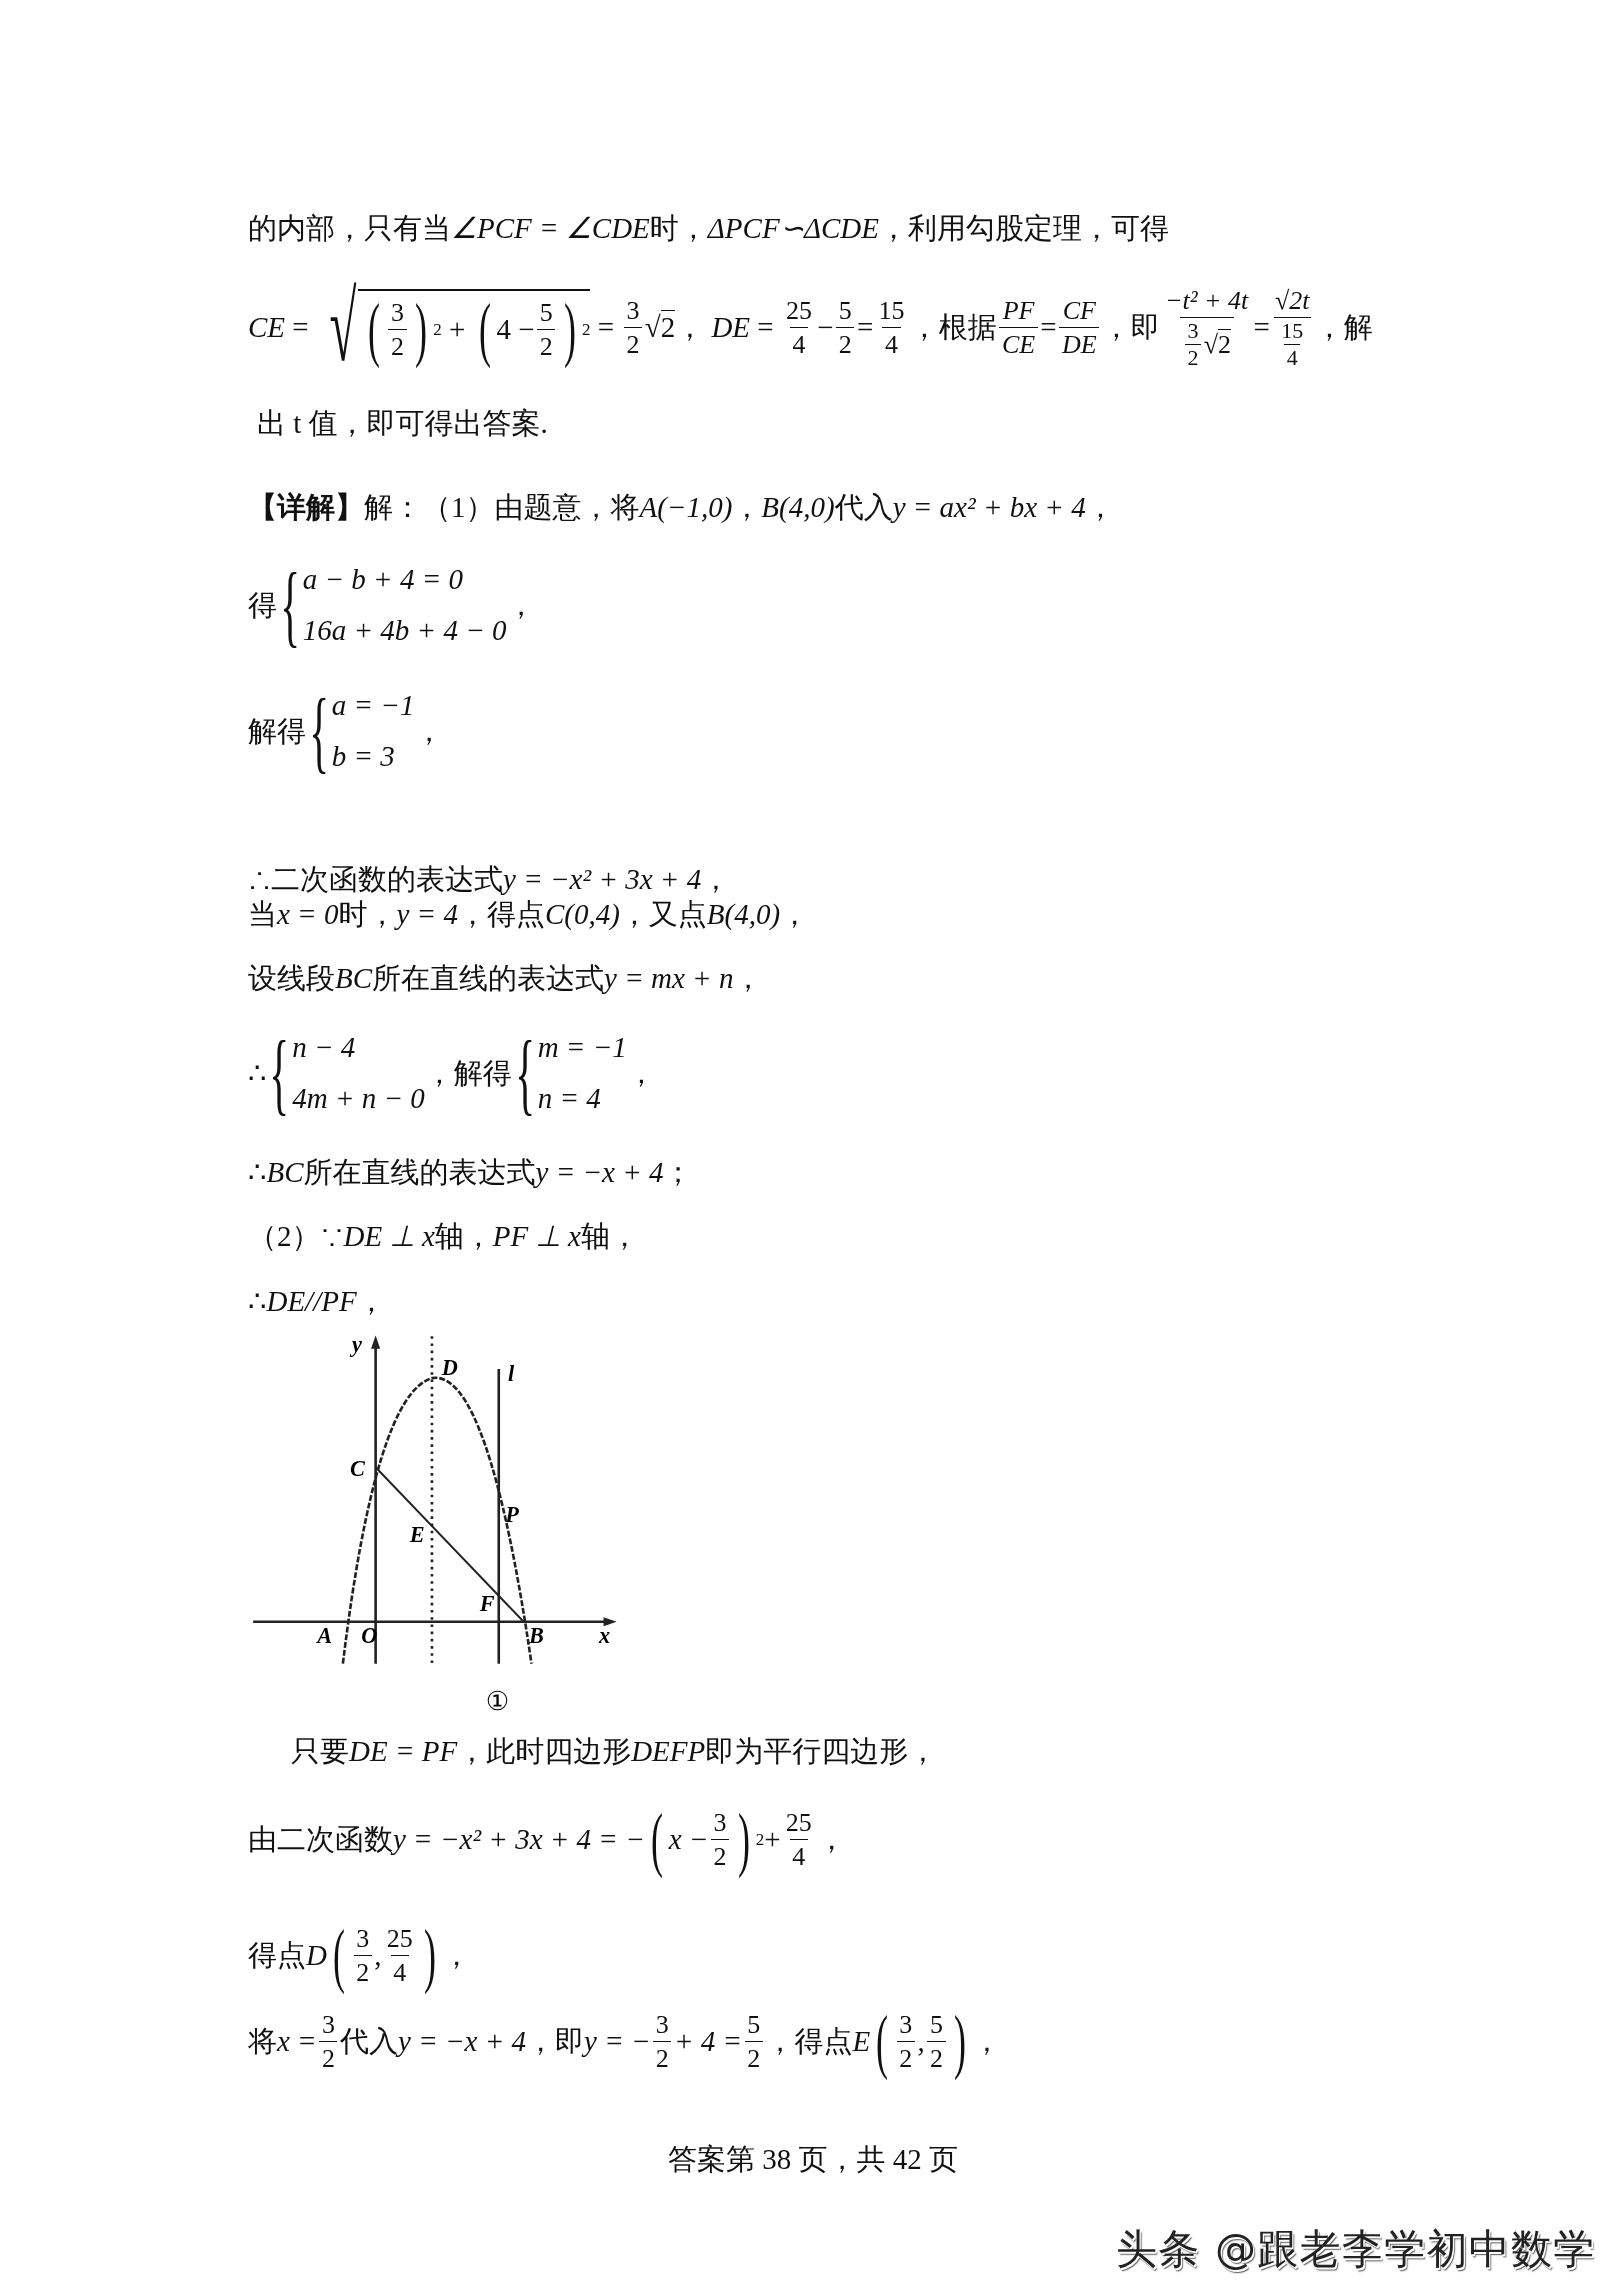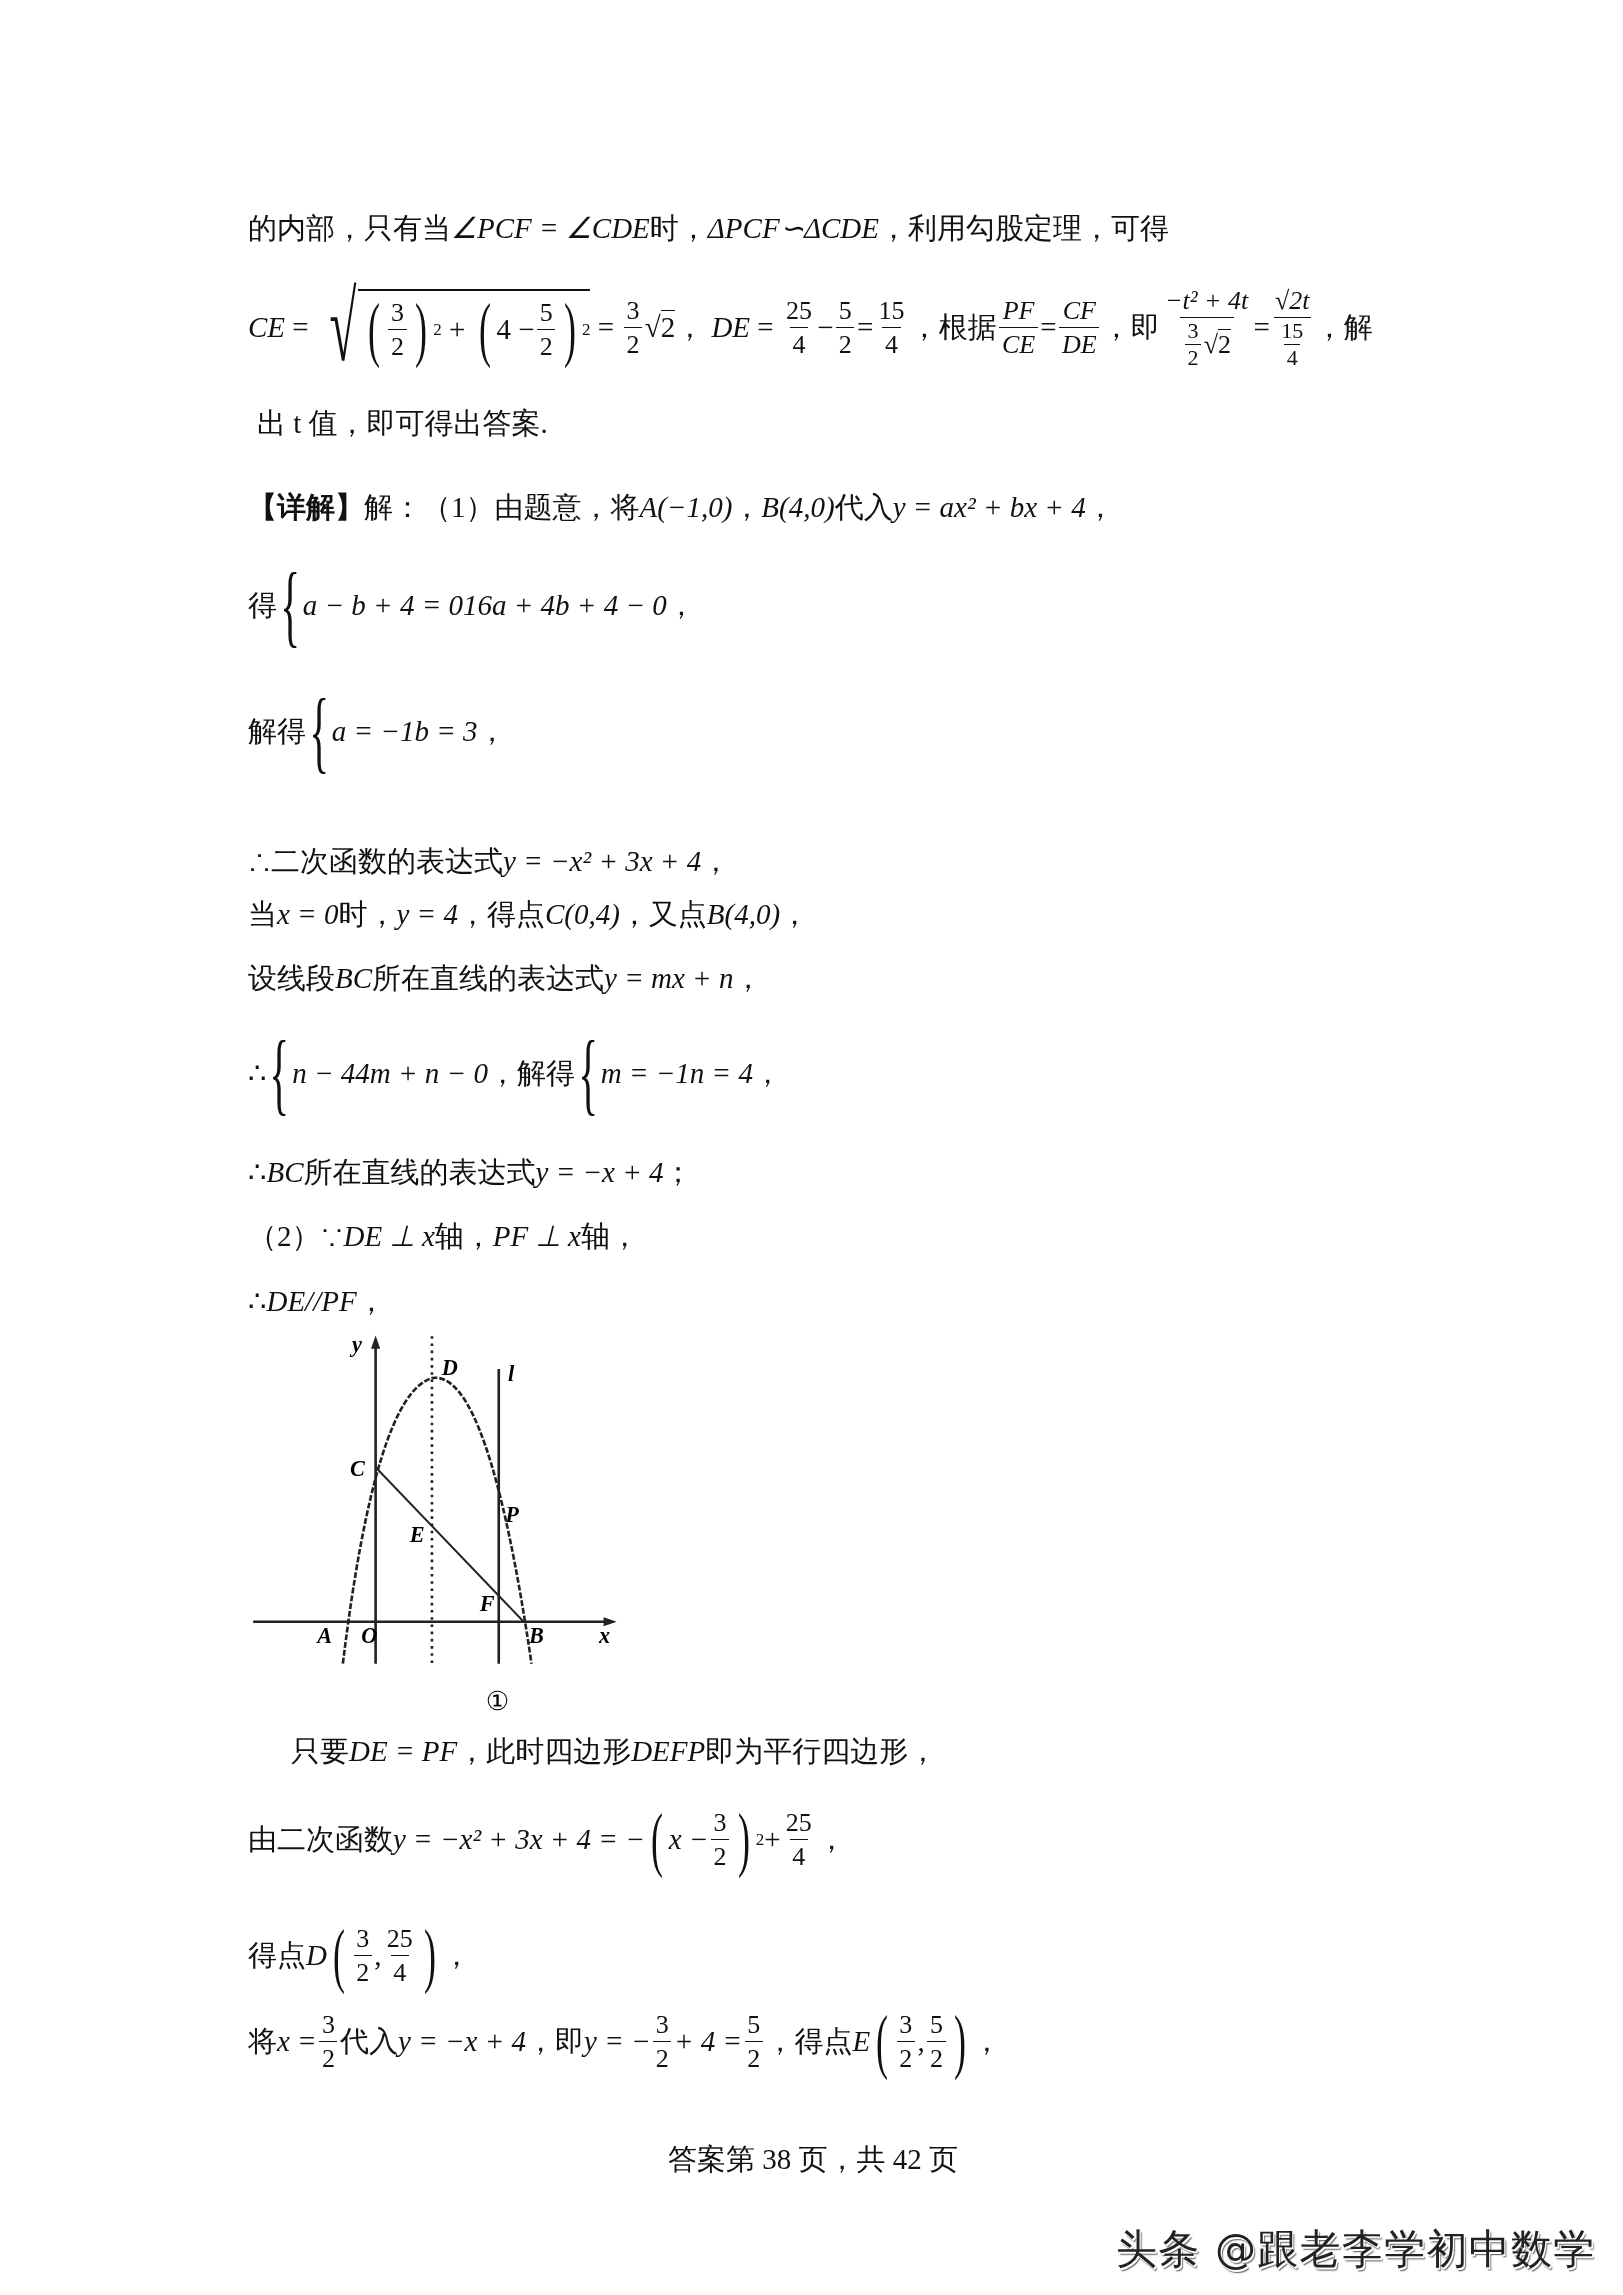--- a/index.html
+++ b/index.html
@@ -6,21 +6,21 @@
   body { width:1623px; height:2295px; position:relative; overflow:hidden;
          font-family:"Liberation Serif","DejaVu Serif",serif; color:#111; }
   .line { position:absolute; left:248px; font-size:29px; line-height:39px; white-space:nowrap; display:flex; align-items:center; }
   i.m { font-style:italic; font-family:"Liberation Serif",serif; }
   .frac { display:inline-flex; flex-direction:column; align-items:center; vertical-align:middle; margin:0 2.6px; font-size:26px; line-height:33px; }
   .frac .num { padding:0 2.6px; }
   .frac .den { border-top:1.3px solid #111; padding:0 2.6px; }
   .paren { font-size:72px; line-height:72px; font-weight:100; transform:scaleX(0.5); display:inline-block; }
   .sys { display:inline-flex; align-items:center; }
   .brace { font-size:92px; line-height:92px; transform:scaleX(0.45); display:inline-block; margin:0 -9.2px; font-weight:100; }
-  .sysrows { display:flex; flex-direction:row; font-size:29px; line-height:51px; }
+  .sysrows { display:flex; flex-direction:column; font-size:29px; line-height:51px; }
   .sqrt { display:inline-flex; align-items:center; }
   .rad { font-size:98px; line-height:98px; font-weight:100; transform:scaleX(0.5); display:inline-block; margin-right:-11.8px; }
   .radbody { border-top:2px solid #111; display:inline-flex; align-items:center; padding-left:3.9px; padding-top:2.6px; }
   sup { font-size:17px; }
   .footer { position:absolute; left:668px; top:2140px; font-size:29px; }
   .watermark { position:absolute; left:1116px; top:2222px; font-size:41px; font-family:"DejaVu Sans",sans-serif; color:#222; text-shadow:1.3px 2px 0 #fff, 2px 2.6px 1.3px #555; letter-spacing:1.3px; }
   svg text { font-family:"Liberation Serif",serif; font-style:italic; font-weight:bold; }
 </style>
 </head>
 <body>
@@ -146,21 +146,21 @@
   <span class="sys">
     <span class="brace">{</span>
     <span class="sysrows">
       <i class="m">a = −1</i>
       <i class="m">b = 3</i>
     </span>
   </span>
   <span>，</span>
 </div>
 
-<div class="line" style="top:842px;">
+<div class="line" style="top:860px;">
   <span>∴二次函数的表达式</span>
   <i class="m">y = −x² + 3x + 4</i>
   <span>，</span>
 </div>
 
 <div class="line" style="top:895px;">
   <span>当</span>
   <i class="m">x = 0</i>
   <span>时，</span>
   <i class="m">y = 4</i>

